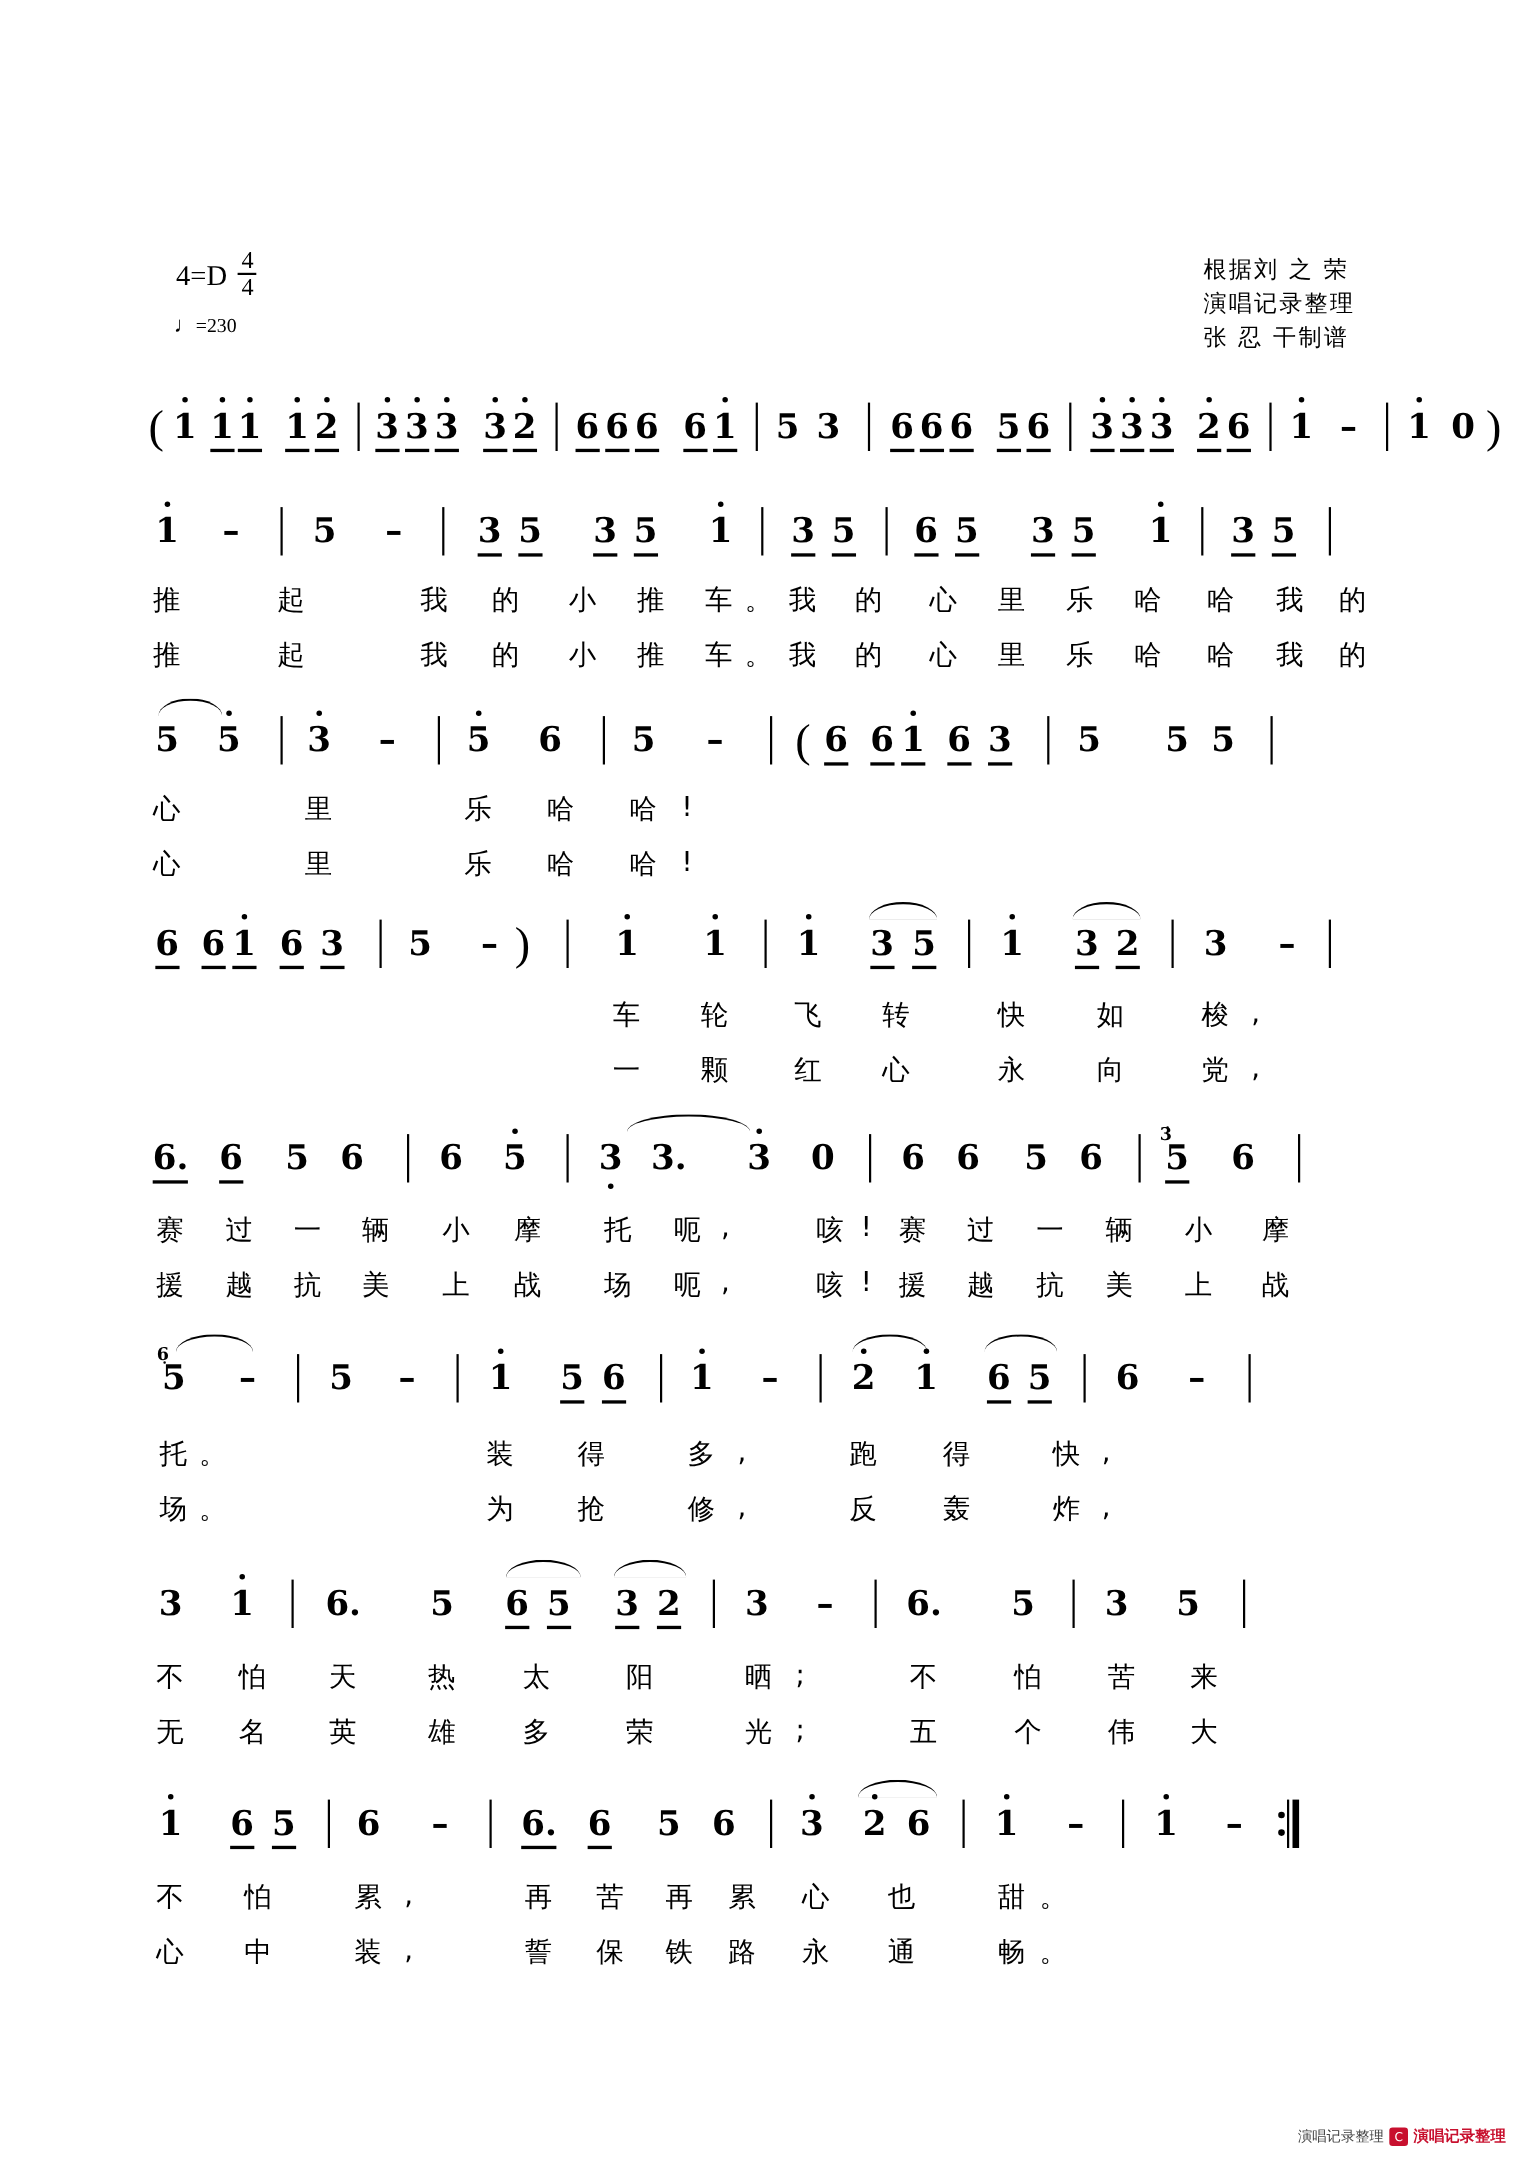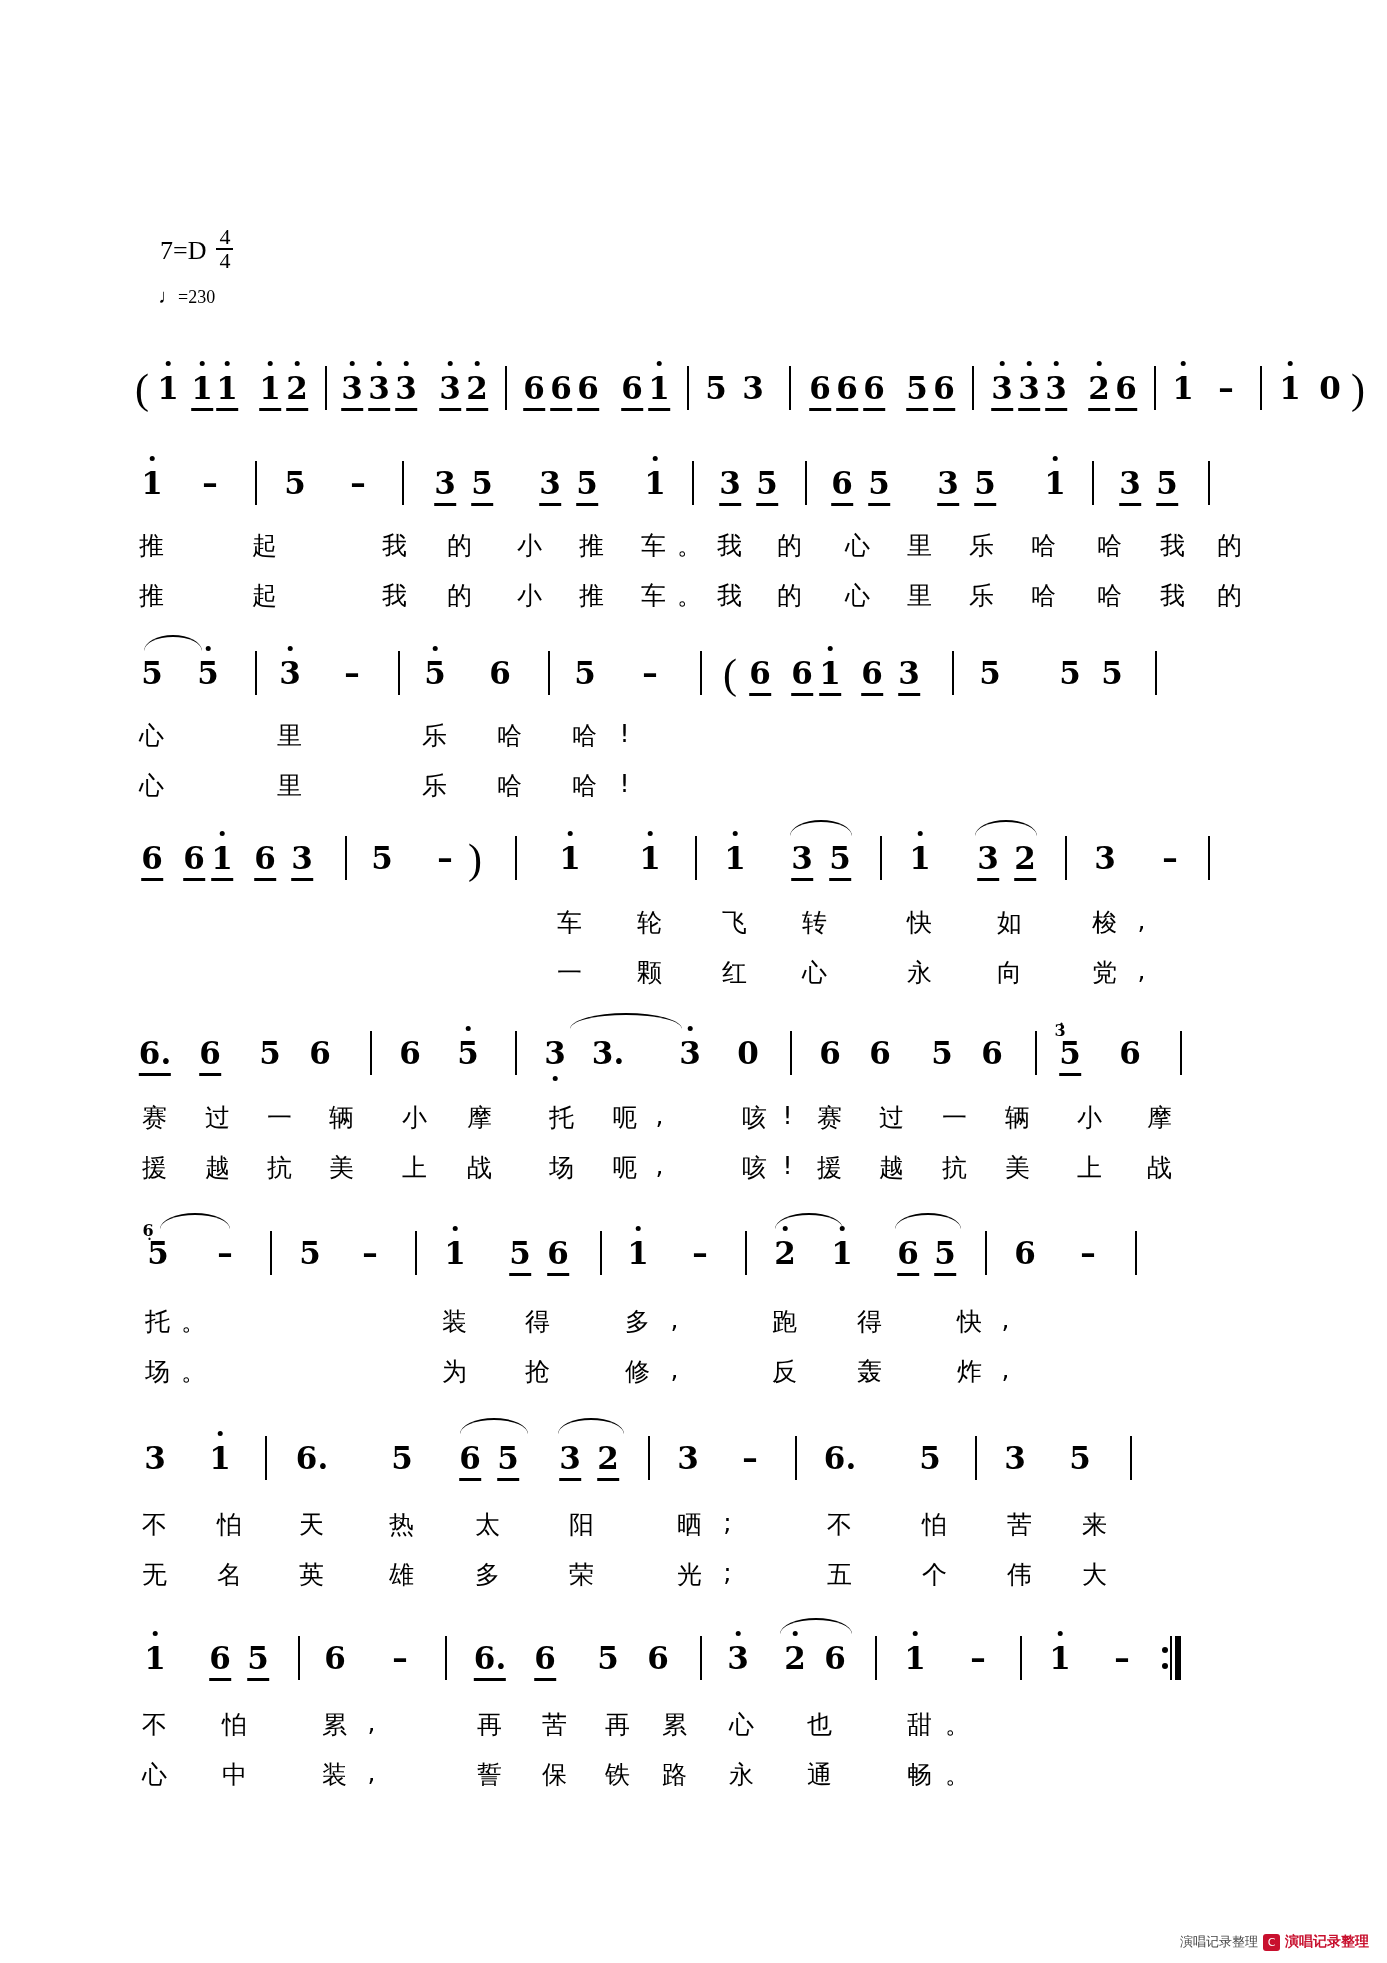--- a/index.html
+++ b/index.html
@@ -215,31 +215,36 @@
   }
   .footer .site { color: #c8102e; font-weight: bold; font-size: 14px; }
 </style>
 </head>
 <body>
 
 <div class="page">
 
 
   <div class="keysig">
-    <span>7=D</span>
+    <span>4=D</span>
     <span class="frac">
       <span class="num">4</span>
       <span class="den">4</span>
     </span>
   </div>
 
   <div class="tempo">
     <span class="note">♩</span><span>=230</span>
   </div>
 
+  <div class="credits">
+    <div>根据刘 之 荣</div>
+    <div>演唱记录整理</div>
+    <div>张 忍 干制谱</div>
+  </div>
 
   <div class="system" style="top:370px;">
     <div class="notes-row">
       <span class="paren" style="left:12px;">(</span>
       <span class="tok dotup" style="left:38px;">1</span>
       <span class="tok dotup u1" style="left:72px;">1</span>
       <span class="tok dotup u1" style="left:97px;">1</span>
       <span class="tok dotup u1" style="left:140px;">1</span>
       <span class="tok dotup u1" style="left:167px;">2</span>
       <span class="bar" style="left:195px;"></span>

